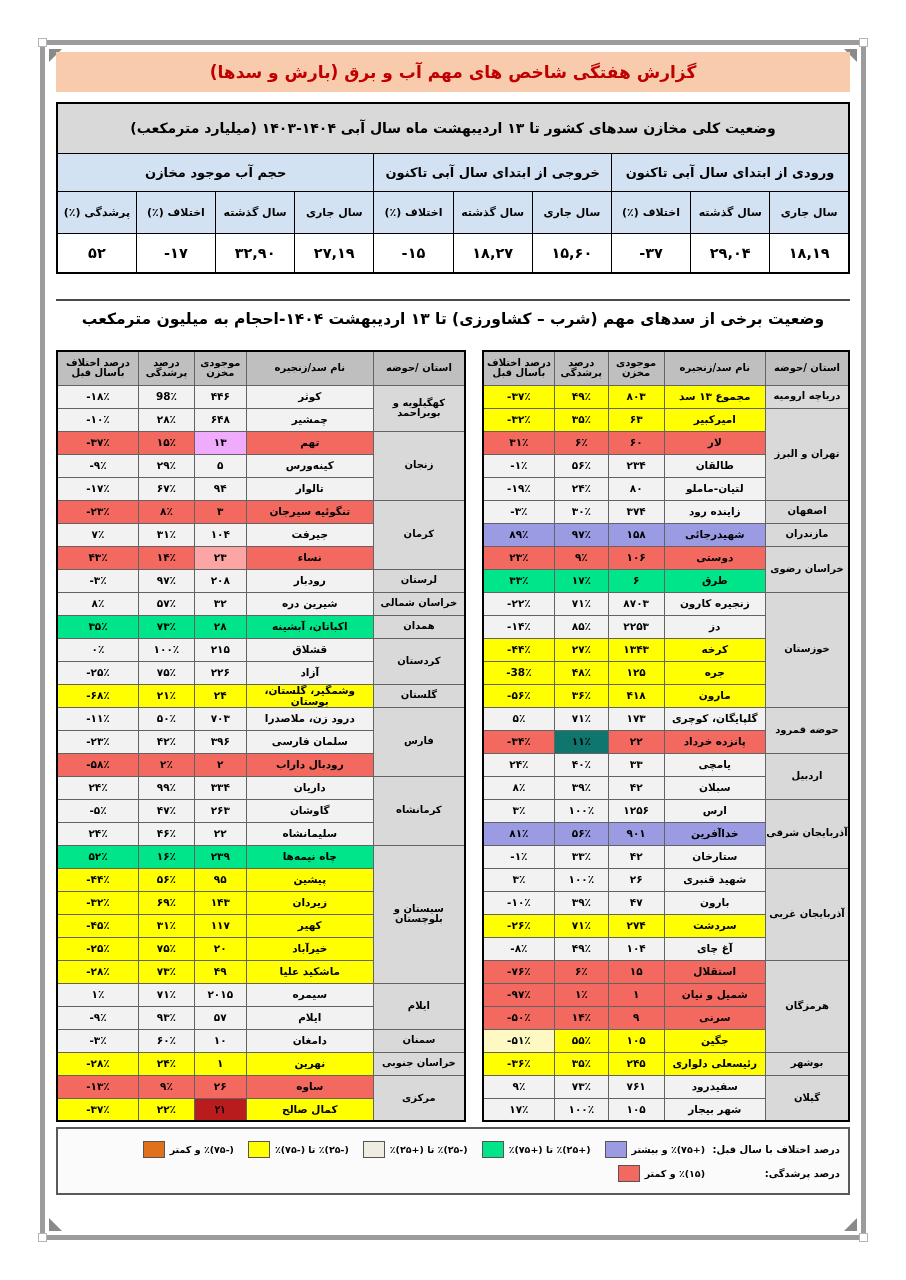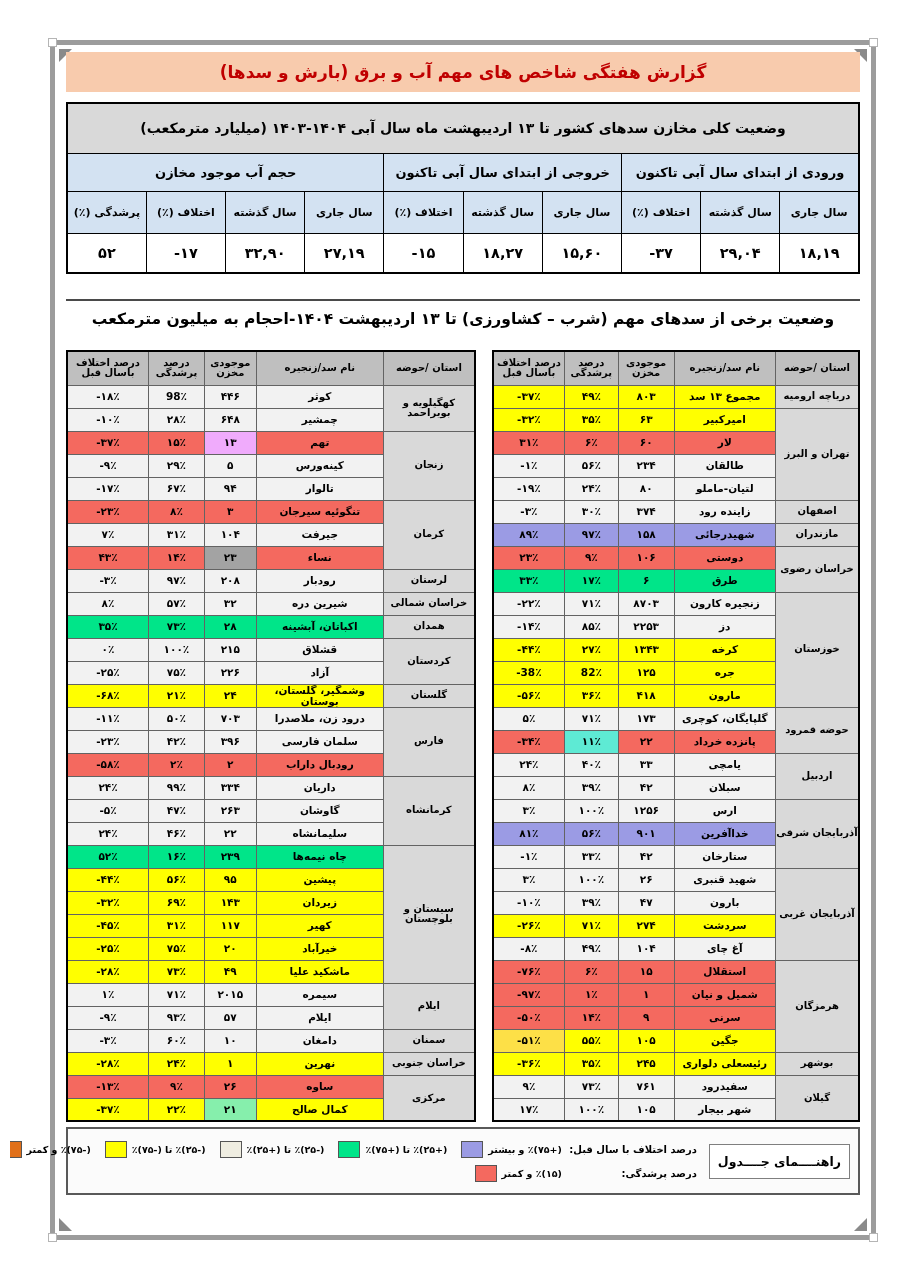--- a/index.html
+++ b/index.html
@@ -212,40 +212,40 @@
         </tr>
         <tr>
           <td class="name" style="background: rgb(255, 255, 0);">کرخه</td>
           <td class="num" style="background: rgb(255, 255, 0);">۱۳۴۳</td>
           <td class="num" style="background: rgb(255, 255, 0);">۲۷٪</td>
           <td class="num" style="background: rgb(255, 255, 0);">-۴۴٪</td>
         </tr>
         <tr>
           <td class="name" style="background: rgb(255, 255, 0);">جره</td>
           <td class="num" style="background: rgb(255, 255, 0);">۱۲۵</td>
-          <td class="num" style="background: rgb(255, 255, 0);">82٪</td>
+          <td class="num" style="background: rgb(255, 255, 0);">۴۸٪</td>
           <td class="num" style="background: rgb(255, 255, 0);">-38٪</td>
         </tr>
         <tr>
           <td class="name" style="background: rgb(255, 255, 0);">مارون</td>
           <td class="num" style="background: rgb(255, 255, 0);">۴۱۸</td>
           <td class="num" style="background: rgb(255, 255, 0);">۳۶٪</td>
           <td class="num" style="background: rgb(255, 255, 0);">-۵۶٪</td>
         </tr>
         <tr>
           <td class="prov" rowspan="2">حوضه قمرود</td>
           <td class="name" style="background: rgb(242, 242, 242);">گلپایگان، کوچری</td>
           <td class="num" style="background: rgb(242, 242, 242);">۱۷۳</td>
           <td class="num" style="background: rgb(242, 242, 242);">۷۱٪</td>
           <td class="num" style="background: rgb(242, 242, 242);">۵٪</td>
         </tr>
         <tr>
           <td class="name" style="background: rgb(244, 105, 95);">پانزده خرداد</td>
           <td class="num" style="background: rgb(244, 105, 95);">۲۲</td>
-          <td class="num" style="background: #5eead4;">۱۱٪</td>
+          <td class="num" style="background: #0f766e;">۱۱٪</td>
           <td class="num" style="background: rgb(244, 105, 95);">-۳۴٪</td>
         </tr>
         <tr>
           <td class="prov" rowspan="2">اردبیل</td>
           <td class="name" style="background: rgb(242, 242, 242);">یامچی</td>
           <td class="num" style="background: rgb(242, 242, 242);">۳۳</td>
           <td class="num" style="background: rgb(242, 242, 242);">۴۰٪</td>
           <td class="num" style="background: rgb(242, 242, 242);">۲۴٪</td>
         </tr>
         <tr>
@@ -314,21 +314,21 @@
         <tr>
           <td class="name" style="background: rgb(244, 105, 95);">سرنی</td>
           <td class="num" style="background: rgb(244, 105, 95);">۹</td>
           <td class="num" style="background: rgb(244, 105, 95);">۱۴٪</td>
           <td class="num" style="background: rgb(244, 105, 95);">-۵۰٪</td>
         </tr>
         <tr>
           <td class="name" style="background: rgb(255, 255, 0);">جگین</td>
           <td class="num" style="background: rgb(255, 255, 0);">۱۰۵</td>
           <td class="num" style="background: rgb(255, 255, 0);">۵۵٪</td>
-          <td class="num" style="background: #fde047;">-۵۱٪</td>
+          <td class="num" style="background: #fef9c3;">-۵۱٪</td>
         </tr>
         <tr>
           <td class="prov" rowspan="1">بوشهر</td>
           <td class="name" style="background: rgb(255, 255, 0);">رئیسعلی دلواری</td>
           <td class="num" style="background: rgb(255, 255, 0);">۲۴۵</td>
           <td class="num" style="background: rgb(255, 255, 0);">۳۵٪</td>
           <td class="num" style="background: rgb(255, 255, 0);">-۳۶٪</td>
         </tr>
         <tr>
           <td class="prov" rowspan="2">گیلان</td>
@@ -403,21 +403,21 @@
           <td class="num" style="background: rgb(244, 105, 95);">-۲۳٪</td>
         </tr>
         <tr>
           <td class="name" style="background: rgb(242, 242, 242);">جیرفت</td>
           <td class="num" style="background: rgb(242, 242, 242);">۱۰۴</td>
           <td class="num" style="background: rgb(242, 242, 242);">۳۱٪</td>
           <td class="num" style="background: rgb(242, 242, 242);">۷٪</td>
         </tr>
         <tr>
           <td class="name" style="background: rgb(244, 105, 95);">نساء</td>
-          <td class="num" style="background: #a3a3a3;">۲۳</td>
+          <td class="num" style="background: #fca5a5;">۲۳</td>
           <td class="num" style="background: rgb(244, 105, 95);">۱۴٪</td>
           <td class="num" style="background: rgb(244, 105, 95);">۴۳٪</td>
         </tr>
         <tr>
           <td class="prov" rowspan="1">لرستان</td>
           <td class="name" style="background: rgb(242, 242, 242);">رودبار</td>
           <td class="num" style="background: rgb(242, 242, 242);">۲۰۸</td>
           <td class="num" style="background: rgb(242, 242, 242);">۹۷٪</td>
           <td class="num" style="background: rgb(242, 242, 242);">-۳٪</td>
         </tr>
@@ -559,30 +559,29 @@
         </tr>
         <tr>
           <td class="prov" rowspan="2">مرکزی</td>
           <td class="name" style="background: rgb(244, 105, 95);">ساوه</td>
           <td class="num" style="background: rgb(244, 105, 95);">۲۶</td>
           <td class="num" style="background: rgb(244, 105, 95);">۹٪</td>
           <td class="num" style="background: rgb(244, 105, 95);">-۱۳٪</td>
         </tr>
         <tr>
           <td class="name" style="background: rgb(255, 255, 0);">کمال صالح</td>
-          <td class="num" style="background: #86efac;">۲۱</td>
+          <td class="num" style="background: #b91c1c; font-family: Liberation Serif, serif;">۲۱</td>
           <td class="num" style="background: rgb(255, 255, 0);">۲۲٪</td>
           <td class="num" style="background: rgb(255, 255, 0);">-۳۷٪</td>
         </tr>
       </tbody>
   </table>
 </div>
 
 <div class="legend">
-  <div class="guide-box">راهنــــمای جــــدول</div>
   <div class="legend-rows">
     <div class="lrow">
       <span class="llabel">درصد اختلاف با سال قبل:</span>
       <span class="lentries">
           <span class="lentry">
             <span class="ltext">(+۷۵)٪ و بیشتر</span>
             <span class="swatch" style="background: rgb(155, 155, 228);"></span>
           </span>
           <span class="lentry">
             <span class="ltext">(+۲۵)٪ تا (+۷۵)٪</span>

